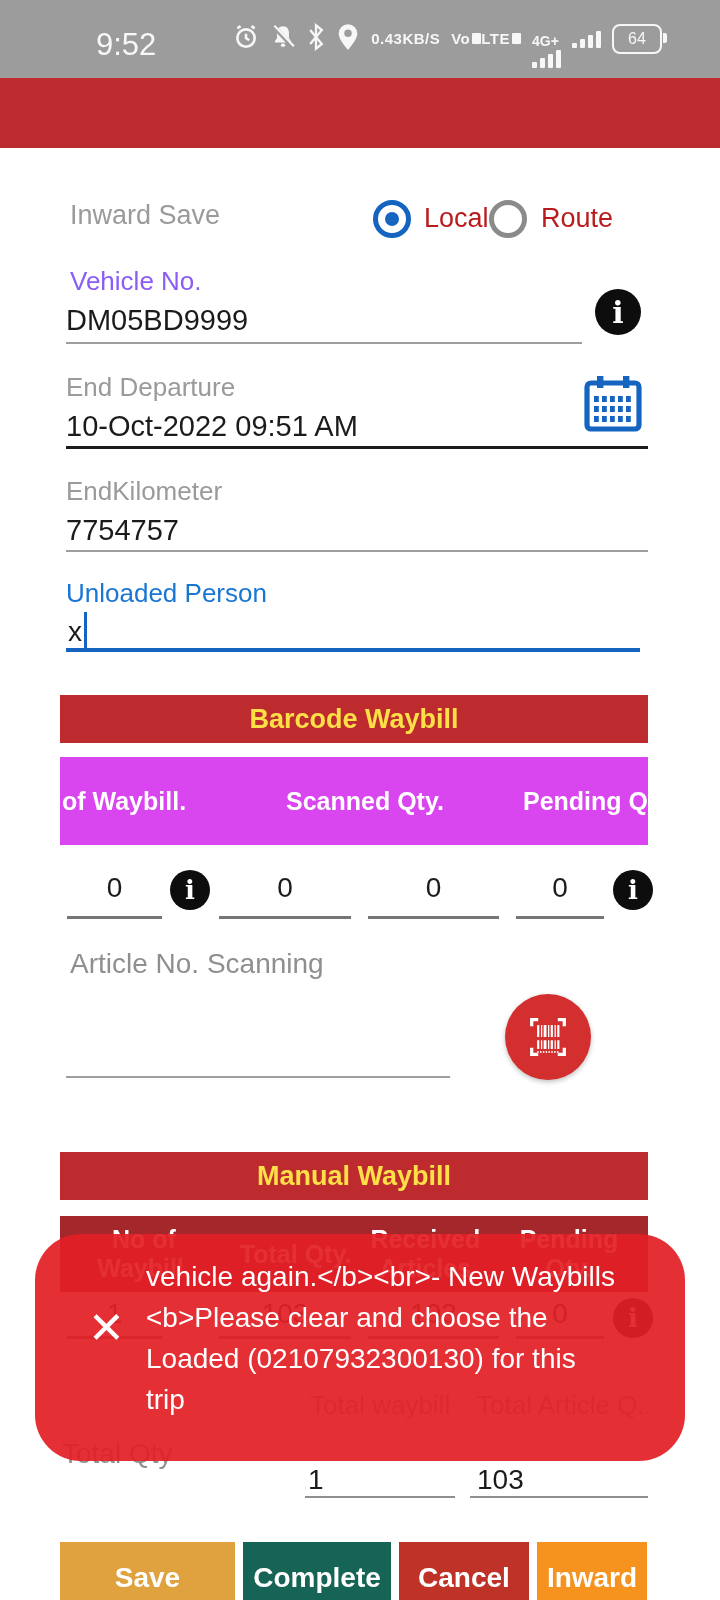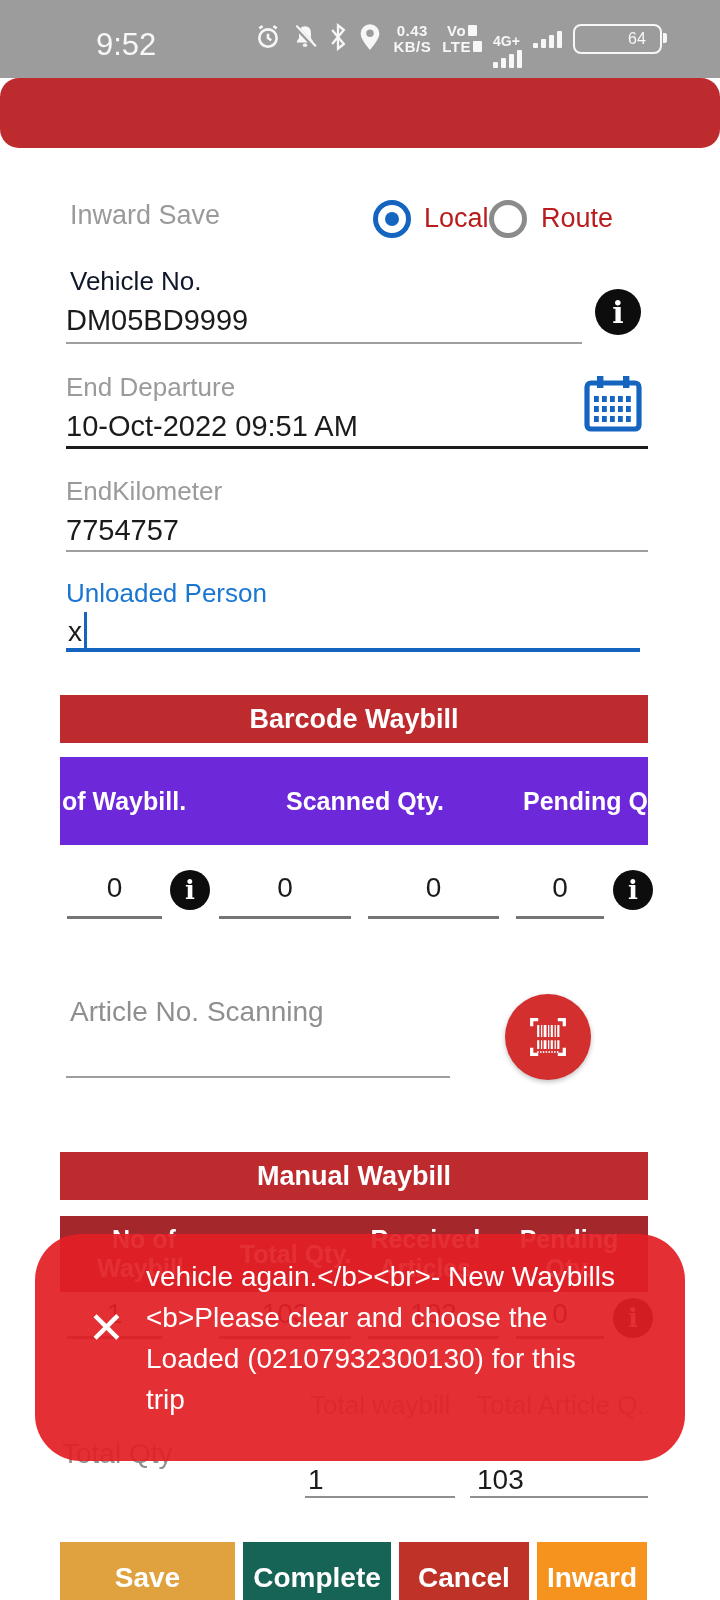--- a/index.html
+++ b/index.html
@@ -4,61 +4,61 @@
 <style>
   html,body{margin:0;padding:0;background:#555;}
   .screen{position:relative;width:720px;height:1600px;background:#fff;overflow:hidden;
           font-family:"Liberation Sans","DejaVu Sans",sans-serif;margin:0 auto;}
   .abs{position:absolute;}
 
   
   .statusbar{left:0;top:0;width:720px;height:78px;background:#9C9C9C;color:#F7F7F7;}
   .sb-time{left:96px;top:27px;font-size:31px;}
   .sb-icons{right:58px;top:0;height:78px;display:flex;align-items:center;gap:11px;}
-  .sb-stack{display:flex;flex-direction:column;align-items:center;line-height:16px;
+  .sb-stack{display:flex;flex-direction:row;align-items:center;line-height:16px;
             font-size:15px;font-weight:bold;letter-spacing:.5px;}
   .sb-stack .mini-sq{display:inline-block;width:9px;height:11px;background:#F7F7F7;margin-left:2px;border-radius:1px;}
   .bars{display:flex;align-items:flex-end;gap:3px;}
   .bars i{display:block;width:5px;background:#F7F7F7;border-radius:1px;}
   .net4g{display:flex;flex-direction:column;align-items:flex-start;gap:2px;}
   .net4g .lbl{font-size:14px;font-weight:bold;line-height:14px;margin-top:24px;}
   .battery{position:relative;width:46px;height:26px;border:2.5px solid #F7F7F7;border-radius:8px;
-           display:flex;align-items:center;justify-content:center;font-size:16px;padding-left:39px;}
+           display:flex;align-items:center;justify-content:center;font-size:16px;}
   .battery:after{content:"";position:absolute;right:-7px;top:7px;width:4px;height:10px;background:#F7F7F7;
                  border-radius:0 2px 2px 0;}
 
   
-  .appbar{left:0;top:78px;width:720px;height:70px;background:#BE2B2E;color:#fff;border-radius:19px;}
+  .appbar{left:0;top:78px;width:720px;height:70px;background:#BE2B2E;color:#fff;}
   .back{left:26px;top:95px;width:44px;height:36px;}
   .appbar-title{left:106px;top:96px;font-size:30px;font-weight:bold;}
   .appbar-sub{left:318px;top:98px;font-size:27px;}
 
   
   .lbl-gray{color:#9A9A9A;font-size:26px;}
-  .lbl-dgray{color:#0f172a;font-size:26px;}
+  .lbl-dgray{color:#8b5cf6;font-size:26px;}
   .lbl-blue{color:#1976D2;font-size:26px;}
   .val{color:#1B1B1B;font-size:29px;}
   .rule{height:2px;background:#9E9E9E;}
 
   .radio{width:38px;height:38px;border-radius:50%;box-sizing:border-box;background:#fff;}
   .radio.sel{border:5px solid #1565C0;}
   .radio.sel:after{content:"";position:absolute;left:7px;top:7px;width:14px;height:14px;
                    border-radius:50%;background:#1565C0;}
   .radio.unsel{border:5px solid #8B8B8B;}
   .radio-lbl{font-size:27px;color:#b91c1c;text-align:center;}
 
   .info-circle{border-radius:50%;background:#0D0D0D;color:#fff;display:flex;align-items:center;
                justify-content:center;font-family:"DejaVu Serif",serif;font-weight:bold;}
   .cursor{width:3px;height:36px;background:#1565C0;}
 
   
-  .band{left:60px;width:588px;background:#BE2B2E;color:#ffffff;display:flex;align-items:center;
+  .band{left:60px;width:588px;background:#BE2B2E;color:#fde047;display:flex;align-items:center;
         justify-content:center;font-size:27px;font-weight:bold;}
   .thead{left:60px;width:588px;color:#fff;font-size:25px;font-weight:bold;overflow:hidden;}
-  .thead-bar{background:#6d28d9;}
+  .thead-bar{background:#d946ef;}
   .thead-dark{background:#A4272B;}
   .cell-val{font-size:28px;color:#1B1B1B;text-align:center;}
   .cell-rule{height:3px;background:#757575;}
 
   
   .scan-btn{left:505px;top:994px;width:86px;height:86px;border-radius:50%;background:#D32F2F;
             display:flex;align-items:center;justify-content:center;box-shadow:0 2px 5px rgba(0,0,0,.25);}
 
   
   .toast{left:35px;top:1234px;width:650px;height:227px;border-radius:46px;
@@ -216,21 +216,21 @@
 
   <div class="abs cell-val" style="left:368px;top:872px;width:131px;">0</div>
   <div class="abs cell-rule" style="left:368px;top:916px;width:131px;"></div>
 
   <div class="abs cell-val" style="left:516px;top:872px;width:88px;">0</div>
   <div class="abs cell-rule" style="left:516px;top:916px;width:88px;"></div>
   <div class="abs info-circle" style="left:613px;top:870px;width:40px;height:40px;font-size:26px;">
       <span>i</span>
     </div>
 
-  <div class="abs" style="left:70px;top:948px;font-size:28px;color:#8F8F8F;margin-top:48px;">Article No. Scanning</div>
+  <div class="abs" style="left:70px;top:948px;font-size:28px;color:#8F8F8F;">Article No. Scanning</div>
   <div class="abs val" style="left:66px;top:1040px;"></div>
   <div class="abs rule" style="left:66px;top:1076px;width:384px;"></div>
 
   <div class="abs scan-btn">
     <svg width="50" height="50" viewBox="0 0 46 46">
       <g stroke="#fff" stroke-width="3" fill="none">
         <path d="M8 13V7h6M32 7h6v6M38 33v6h-6M14 39H8v-6"></path>
       </g>
       <g fill="#fff">
         <rect x="13" y="12" width="2" height="11"></rect>

